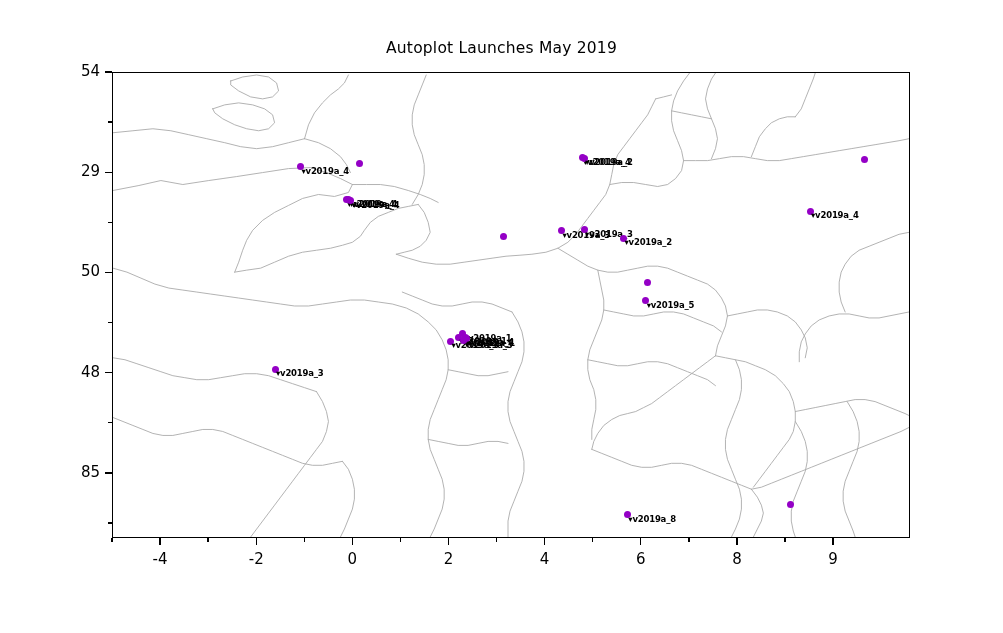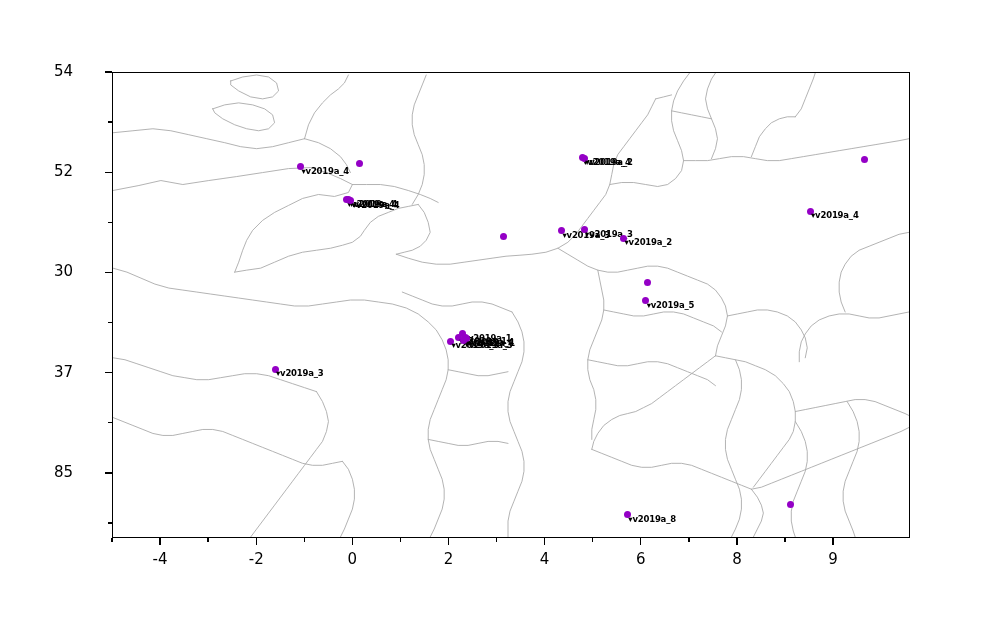--- a/index.html
+++ b/index.html
@@ -11,32 +11,33 @@
   }
   #axes{
     position:absolute;left:112px;top:72px;width:798px;height:466px;
     border:1.3px solid #000000;box-sizing:border-box;background:#ffffff;
     overflow:hidden;
   }
   #mapsvg{position:absolute;left:0;top:0;width:100%;height:100%;}
   .tick-v{position:absolute;width:1.3px;background:#000;}
   .tick-h{position:absolute;height:1.3px;background:#000;}
   .ticklabel{position:absolute;font-size:15px;color:#000;white-space:nowrap;}
-  .ylabel{}
+  .ylabel{text-align:right;}
   .pt{position:absolute;width:7px;height:7px;border-radius:50%;background:#9400c6;}
   .ptlabel{
     position:absolute;font-size:8.5px;color:#000;white-space:nowrap;
     font-family:"DejaVu Sans",sans-serif;font-weight:bold;letter-spacing:-0.2px;
   }
 </style>
 </head>
 <body>
 
 <div id="figure">
 
+  <div id="title">Autoplot Launches May 2019</div>
 
   <div id="axes">
     <svg id="mapsvg" viewBox="0 0 798 466" preserveAspectRatio="none">
       <g fill="none" stroke="#aaaaaa" stroke-width="0.9" stroke-linejoin="round" stroke-linecap="round">
         <path d="M0,118 L26,113 L48,108 L70,112 L96,108 L124,104 L150,100 L176,96 L198,95 L214,100 L228,106
                  L240,112 L236,120 L222,124 L206,122 L190,126 L176,133 L162,140 L150,148 L140,158 L134,168
                  L130,178 L126,190 L122,200"></path>
         <path d="M122,200 L134,198 L148,196 L162,190 L176,184 L190,180 L204,178 L218,176 L230,173 L240,170
                  L248,164 L252,158 L258,150 L266,144 L276,140 L286,136 L296,134 L306,132"></path>
         <path d="M306,132 L312,140 L316,150 L318,160 L314,168 L308,174 L300,178 L292,180 L284,182"></path>
@@ -180,25 +181,25 @@
     <div class="tick-v" style="left: 207.495px; top: 538px; height: 4px;"></div>
     <div class="tick-v" style="left: 303.639px; top: 538px; height: 4px;"></div>
     <div class="tick-v" style="left: 399.784px; top: 538px; height: 4px;"></div>
     <div class="tick-v" style="left: 495.928px; top: 538px; height: 4px;"></div>
     <div class="tick-v" style="left: 592.073px; top: 538px; height: 4px;"></div>
     <div class="tick-v" style="left: 688.217px; top: 538px; height: 4px;"></div>
     <div class="tick-v" style="left: 784.362px; top: 538px; height: 4px;"></div>
     <div class="tick-h" style="top: 472.21px; left: 105px; width: 7px;"></div>
     <div class="ticklabel ylabel" style="left: 54px; top: 462.86px; width: 46px;">85</div>
     <div class="tick-h" style="top: 371.995px; left: 105px; width: 7px;"></div>
-    <div class="ticklabel ylabel" style="left: 54px; top: 362.645px; width: 46px;">37</div>
+    <div class="ticklabel ylabel" style="left: 54px; top: 362.645px; width: 46px;">48</div>
     <div class="tick-h" style="top: 271.78px; left: 105px; width: 7px;"></div>
-    <div class="ticklabel ylabel" style="left: 54px; top: 262.43px; width: 46px;">30</div>
+    <div class="ticklabel ylabel" style="left: 54px; top: 262.43px; width: 46px;">50</div>
     <div class="tick-h" style="top: 171.565px; left: 105px; width: 7px;"></div>
-    <div class="ticklabel ylabel" style="left: 54px; top: 162.215px; width: 46px;">52</div>
+    <div class="ticklabel ylabel" style="left: 54px; top: 162.215px; width: 46px;">29</div>
     <div class="tick-h" style="top: 71.35px; left: 105px; width: 7px;"></div>
     <div class="ticklabel ylabel" style="left: 54px; top: 62px; width: 46px;">54</div>
     <div class="tick-h" style="top: 522.318px; left: 108px; width: 4px;"></div>
     <div class="tick-h" style="top: 422.103px; left: 108px; width: 4px;"></div>
     <div class="tick-h" style="top: 321.888px; left: 108px; width: 4px;"></div>
     <div class="tick-h" style="top: 221.673px; left: 108px; width: 4px;"></div>
     <div class="tick-h" style="top: 121.458px; left: 108px; width: 4px;"></div>
   </div>
 
 </body></html>

